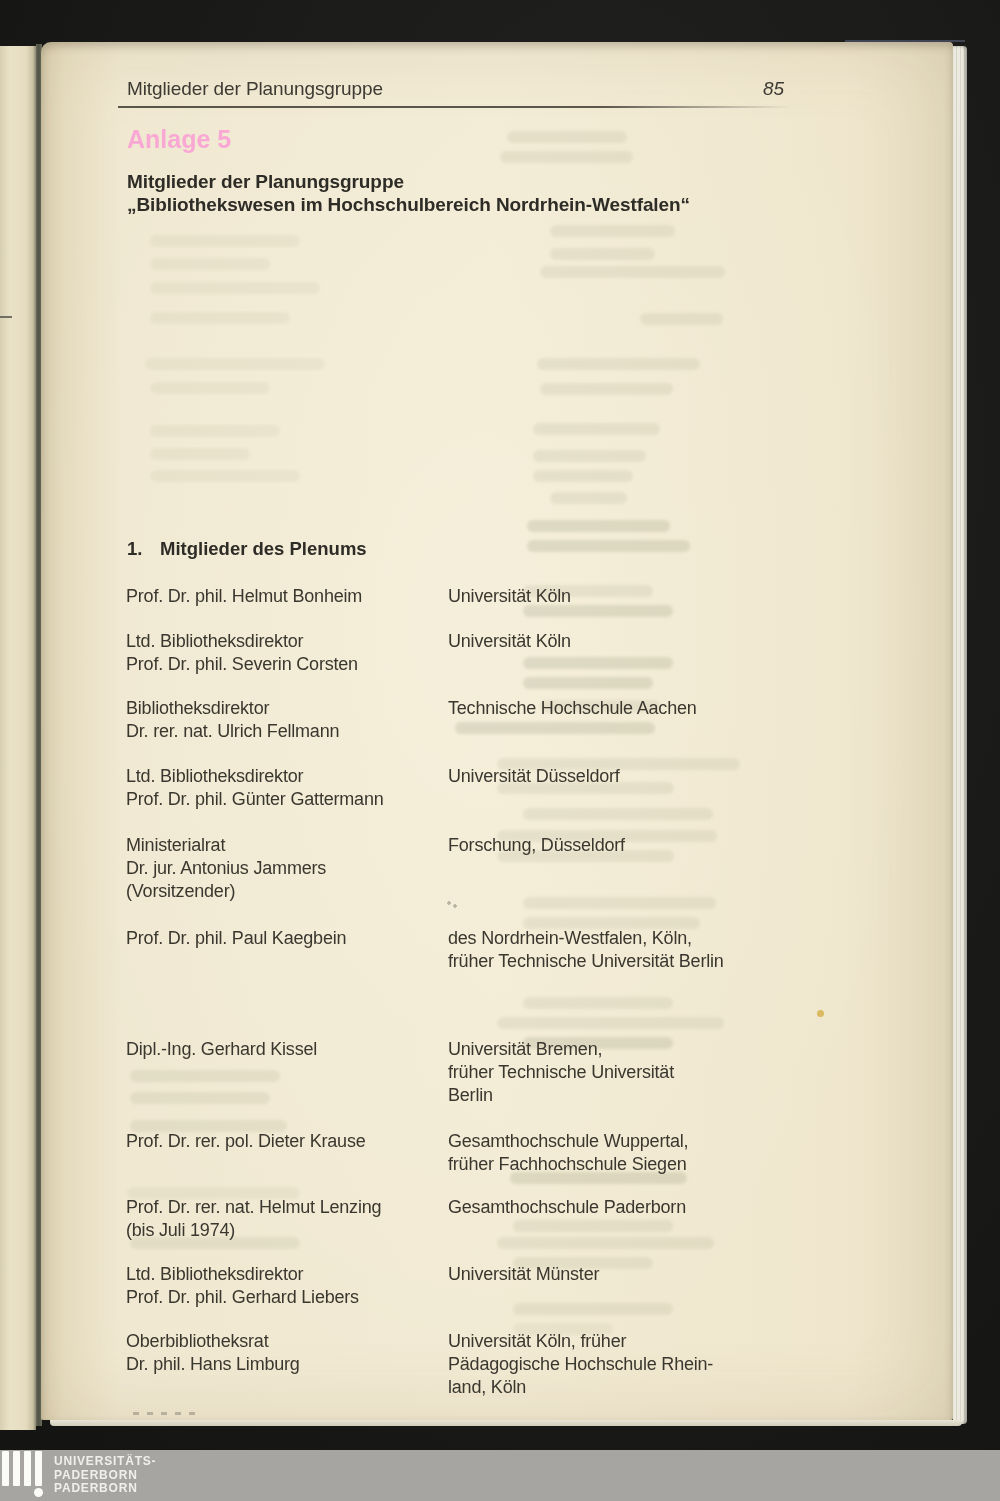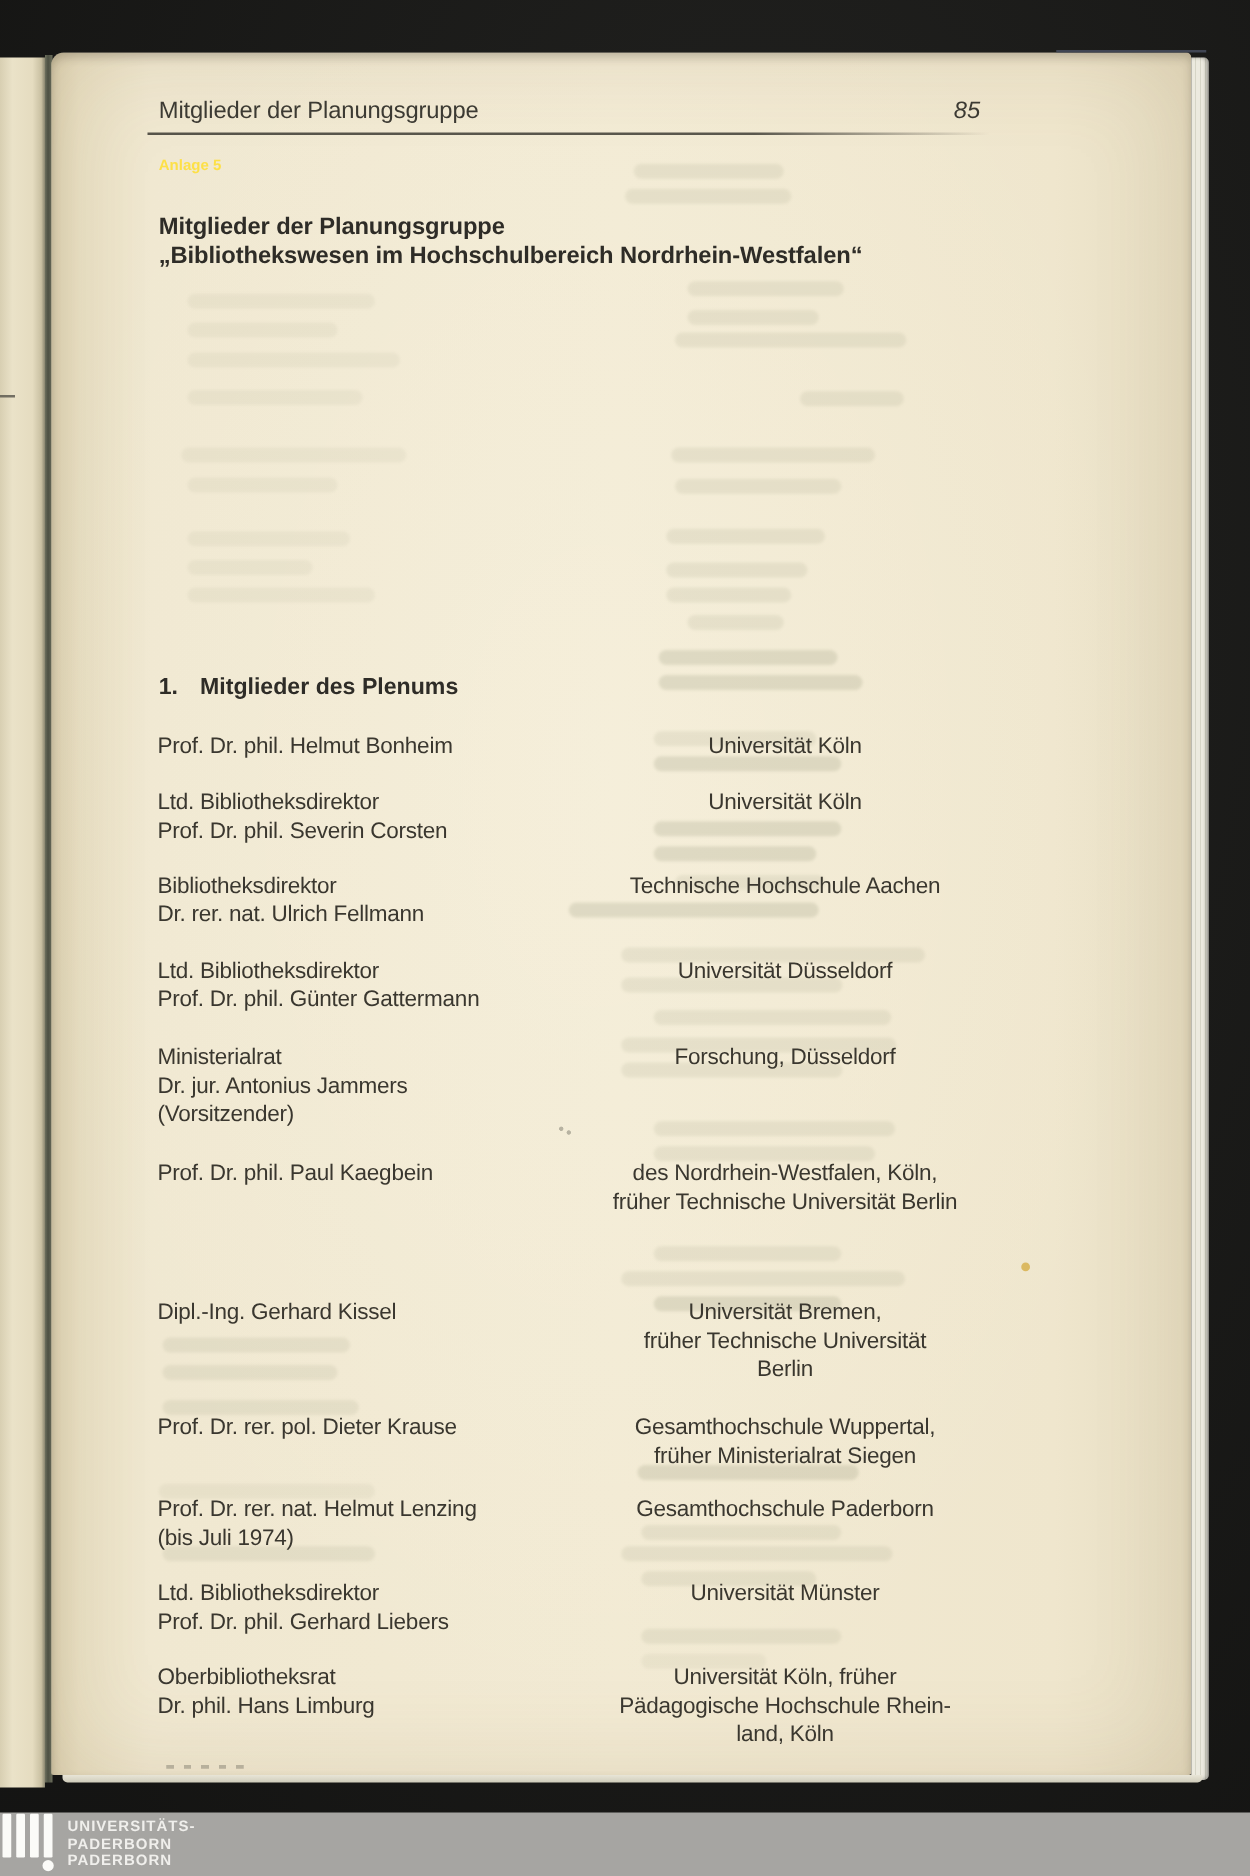--- a/index.html
+++ b/index.html
@@ -42,28 +42,28 @@
   .logo-icon i.b1{left:0;} .logo-icon i.b2{left:11px;} .logo-icon i.b3{left:22px;} .logo-icon i.b4{left:33px;}
   .logo-icon i.dot{left:32px;top:38px;width:9px;height:9px;border-radius:50%;}
   .logo-text{position:absolute;left:54px;top:1455px;color:#f0efec;font-size:12px;font-weight:bold;
     line-height:13.5px;letter-spacing:.8px;}
   
   .content{position:absolute;inset:0;color:#3a372f;}
   .runhead{position:absolute;left:127px;top:78px;font-size:19px;letter-spacing:-.1px;color:#3c3a33;}
   .pagenum{position:absolute;left:763px;top:78px;font-size:19px;color:#3c3a33;font-style:italic;}
   .rule{position:absolute;left:118px;top:106px;width:674px;height:2px;
     background:linear-gradient(90deg,#57544a 0,#5a574d 72%,rgba(90,87,77,0) 100%);}
-  .annex{position:absolute;left:127px;top:125px;font-size:12px;font-weight:bold;color:#fde047;}
+  .annex{position:absolute;left:127px;top:125px;font-size:25px;font-weight:bold;color:#f9a8d4;}
   .doc-title{position:absolute;left:127px;top:170px;font-size:19px;font-weight:bold;
     line-height:23px;color:#2e2c27;letter-spacing:-.1px;}
   .section-head{position:absolute;left:127px;top:538px;font-size:18.5px;font-weight:bold;color:#2e2c27;}
   .section-head .num{display:inline-block;width:33px;}
   .entry{position:absolute;left:0;right:0;}
   .entry .role{position:absolute;left:126px;width:322px;font-size:18px;line-height:23px;letter-spacing:-.2px;}
-  .entry .aff{position:absolute;left:448px;width:360px;font-size:18px;line-height:23px;letter-spacing:-.2px;text-align:center;}
+  .entry .aff{position:absolute;left:448px;width:360px;font-size:18px;line-height:23px;letter-spacing:-.2px;}
   
   .g{position:absolute;height:12px;background:#7d8163;opacity:.11;border-radius:6px;
      filter:blur(1.4px);display:block;}
   .g.s{opacity:.18;} .g.f{opacity:.07;}
   .spot-yellow{position:absolute;left:817px;top:1010px;width:7px;height:7px;border-radius:50%;
      background:#d4a93c;opacity:.75;}
   .smudge{position:absolute;left:446px;top:900px;width:14px;height:9px;opacity:.35;
      background:radial-gradient(circle at 3px 3px,#4a4a40 1.5px,transparent 2px),
                 radial-gradient(circle at 9px 6px,#4a4a40 1.5px,transparent 2px);}
   .dashes{position:absolute;left:133px;top:1412px;width:62px;height:3px;opacity:.35;
@@ -220,21 +220,21 @@
           <div>früher Technische Universität</div>
           <div>Berlin</div>
         </div>
     </div>
     <div class="entry" style="top:1130px">
       <div class="role">
           <div>Prof. Dr. rer. pol. Dieter Krause</div>
         </div>
       <div class="aff">
           <div>Gesamthochschule Wuppertal,</div>
-          <div>früher Ministerialrat Siegen</div>
+          <div>früher Fachhochschule Siegen</div>
         </div>
     </div>
     <div class="entry" style="top:1196px">
       <div class="role">
           <div>Prof. Dr. rer. nat. Helmut Lenzing</div>
           <div>(bis Juli 1974)</div>
         </div>
       <div class="aff">
           <div>Gesamthochschule Paderborn</div>
         </div>

